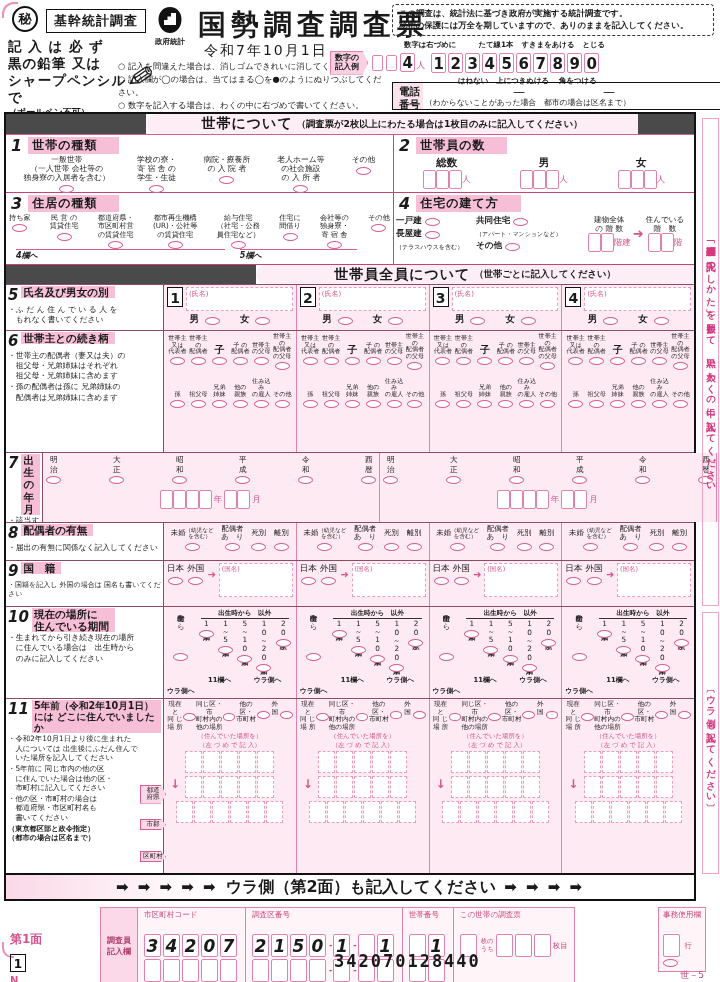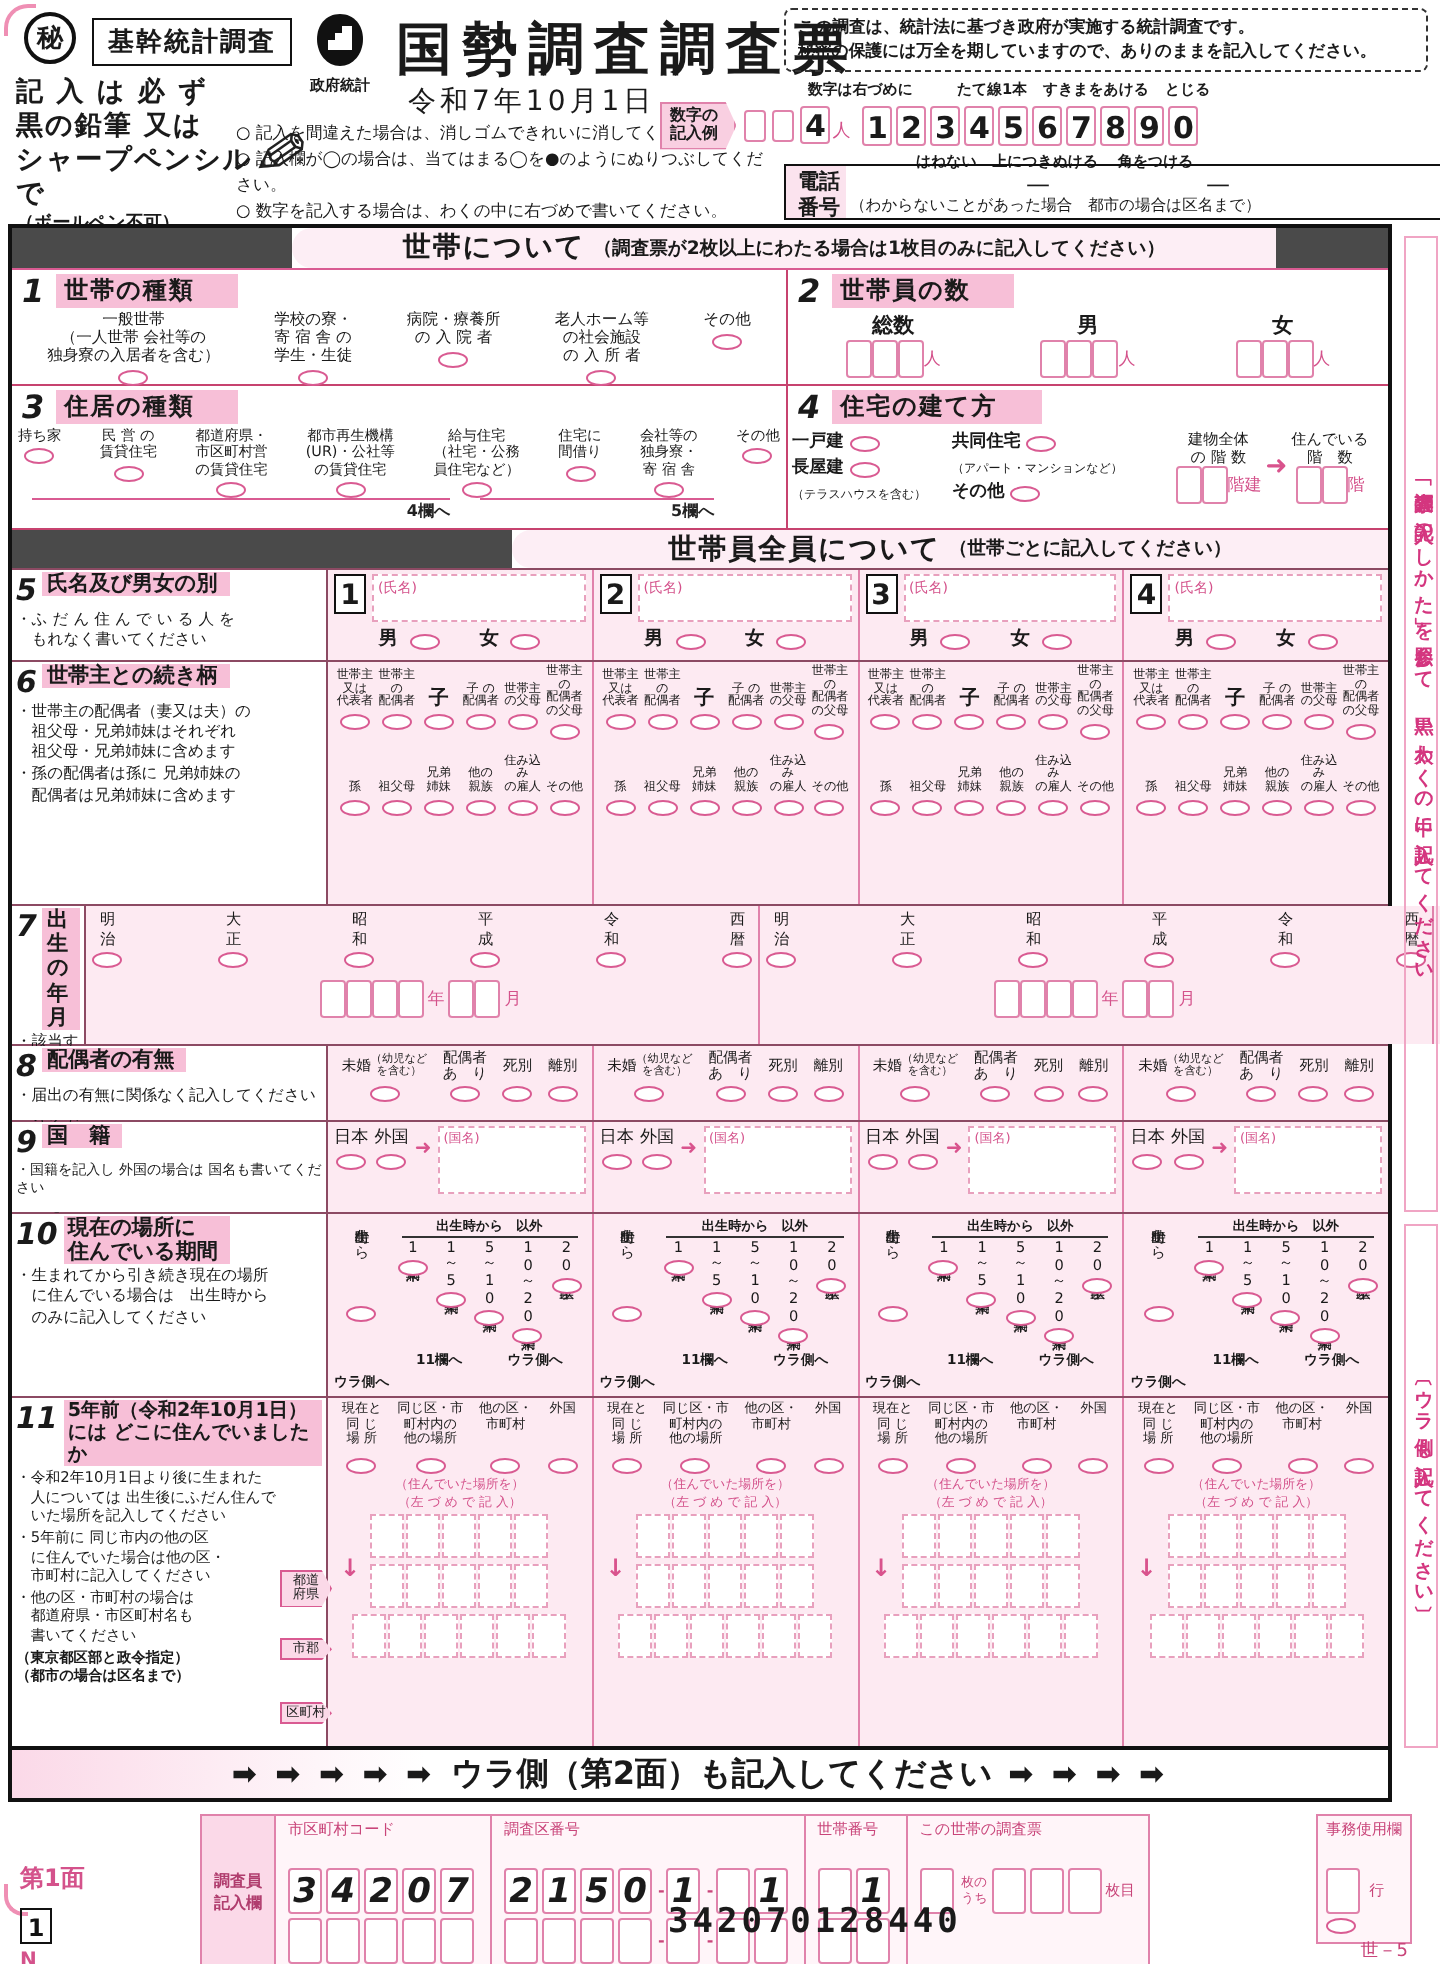--- a/index.html
+++ b/index.html
@@ -66,21 +66,21 @@
   .s2col{font-size:10.5px;font-weight:bold;}
   .nb{display:inline-block;width:13px;height:19px;border:1.1px solid #e082ab;border-radius:2px;background:#fff;
       font-size:13px;font-weight:bold;text-align:center;line-height:19px;vertical-align:middle;}
   .unit{font-size:8.5px;color:#d4528b;}
   .row34{display:flex;height:72px;border-top:1.5px solid #c7436f;}
   .sec3{width:388px;border-right:1.5px solid #c7436f;}
   .sec4{flex:1;position:relative;}
   .s3opts{display:flex;justify-content:space-between;padding:0 3px;}
   .s3opts .olabel{font-size:7.2px;}
   .s3go{display:flex;padding:0 10px;font-size:8px;font-weight:bold;}
-  .s3g{border-top:1.3px solid #d95b92;text-align:right;color:#222;}
+  .s3g{border-top:1.3px solid #d95b92;text-align:left;color:#222;font-style:italic;}
   .s3g1{width:57%;margin-right:4%;}
   .s3g2{width:32%;}
   .s4grid{display:flex;padding:1px 2px;}
   .s4col{display:flex;flex-direction:column;justify-content:space-around;}
   .s4opt{display:flex;align-items:center;gap:3px;font-size:8.6px;font-weight:bold;text-align:right;}
   .s4sub{font-size:6px;font-weight:normal;}
   .s4flabel{font-size:7.6px;text-align:center;line-height:1.2;}
   .s4boxes{text-align:center;}
   .s4arrow{color:#d9538d;font-size:13px;font-weight:bold;align-self:center;}
   
@@ -117,21 +117,21 @@
   .vt{writing-mode:vertical-rl;text-orientation:upright;font-size:7.3px;line-height:1;letter-spacing:0px;}
   .s10c{display:flex;gap:2px;}
   .s10birth{display:flex;flex-direction:column;align-items:center;justify-content:space-between;}
   .s10rest{flex:1;}
   .s10group{font-size:6.6px;font-weight:bold;text-align:center;border-bottom:1px solid #333;margin:0 4px;}
   .s10opts{display:flex;justify-content:space-around;align-items:flex-start;min-height:56px;}
   .s10o{display:flex;flex-direction:column;align-items:center;}
   .s10go{display:flex;font-size:6.8px;font-weight:bold;justify-content:space-around;}
   .goto{font-size:6.8px;font-weight:bold;}
   .s11opts{display:flex;justify-content:space-around;align-items:flex-start;}
-  .s11o{display:flex;flex-direction:column;align-items:center;}
+  .s11o{display:flex;flex-direction:row;align-items:center;}
   .s11l{font-size:6.6px;line-height:1.15;text-align:center;min-height:26px;}
   .s11note{font-size:6.4px;color:#d4528b;text-align:center;margin:1px 0;}
   .s11arrow{position:absolute;left:6px;top:78px;color:#d9538d;font-size:12px;font-weight:bold;}
   .s11grid{margin-top:1px;}
   .dbrow{display:flex;gap:1px;margin-bottom:3px;justify-content:center;}
   .db{width:17px;height:22px;border:1px dashed #e8a0bd;background:#fff;}
   .tag{position:absolute;right:-3px;background:#fbd9e8;border:1px solid #d95b92;color:#222;font-size:6.6px;
        line-height:1.1;text-align:center;padding:1px 2px;clip-path:polygon(0 0,80% 0,100% 50%,80% 100%,0 100%);
        width:26px;z-index:3;}
   

